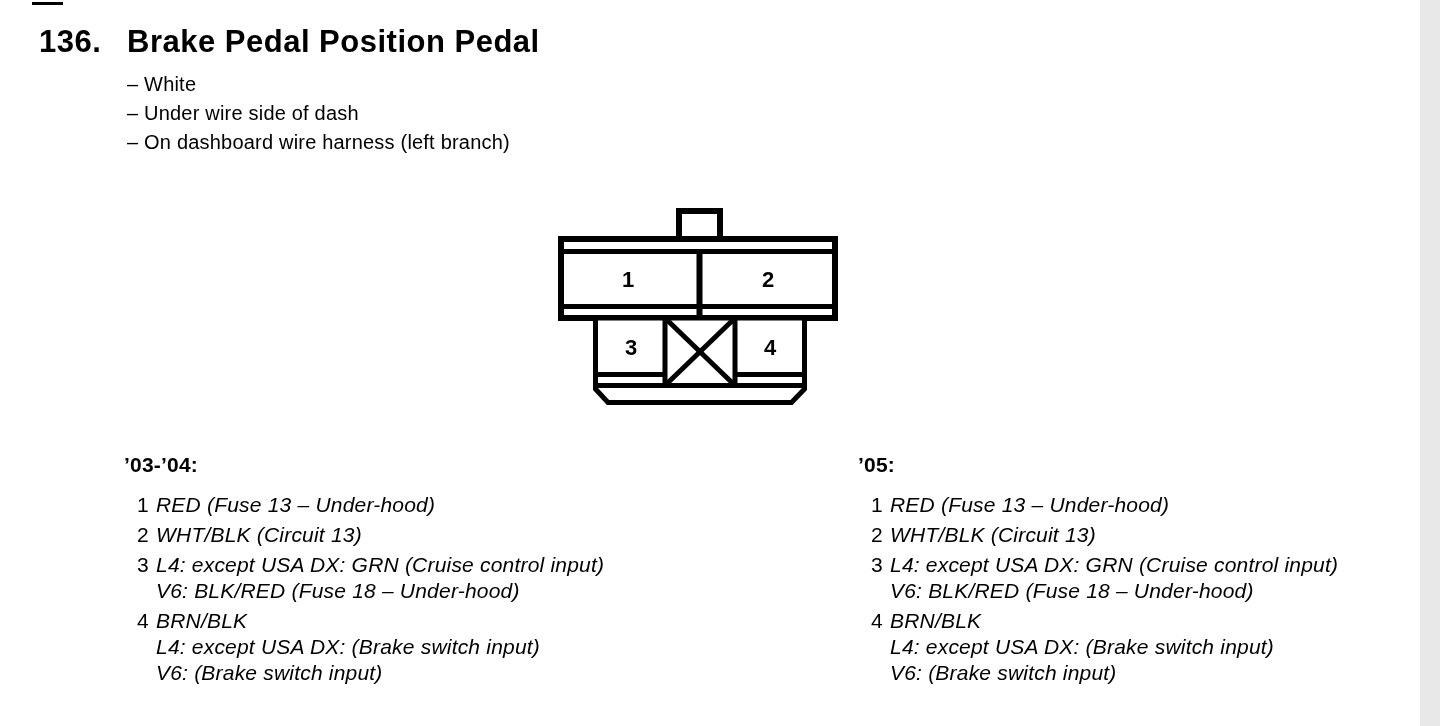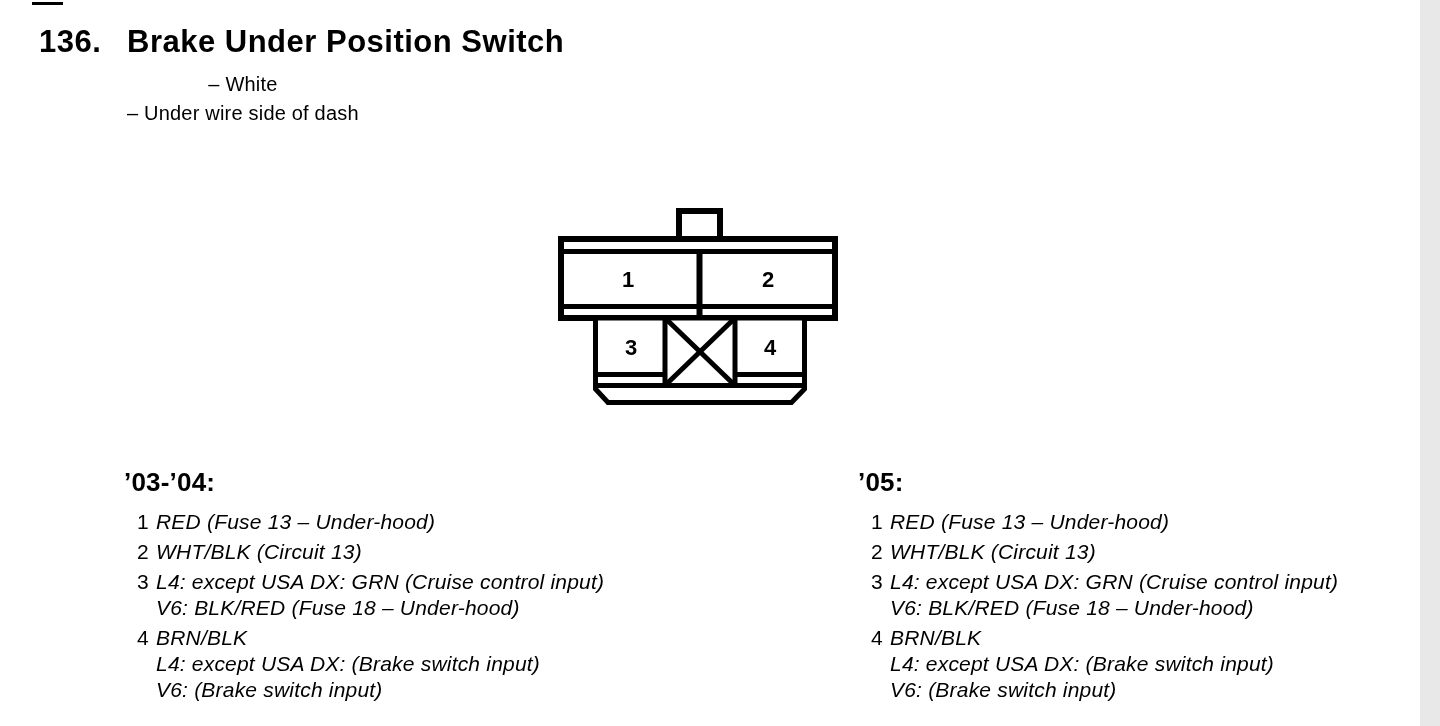--- a/index.html
+++ b/index.html
@@ -33,46 +33,44 @@
     font-weight: bold;
     letter-spacing: 0.5px;
     white-space: nowrap;
   }
   .details {
     position: absolute;
     left: 127px; top: 70px;
     font-size: 20px;
     line-height: 29px;
     letter-spacing: 0.2px;
-    text-align: center;
   }
   .connector-svg {
     position: absolute;
     left: 540px; top: 195px;
   }
   .connector-svg text {
     font-family: "Liberation Sans", sans-serif;
     font-size: 22px;
     font-weight: bold;
     fill: #000;
   }
   .pin-col {
     position: absolute;
     top: 452px;
     width: 600px;
   }
   .pin-col.left  { left: 124px; }
   .pin-col.right { left: 858px; }
   .pin-col-header {
-    font-size: 26px;
+    font-size: 21px;
     font-weight: bold;
     line-height: 26px;
     margin-bottom: 14px;
     letter-spacing: 0.2px;
-    margin-top: 17px;
   }
   .pin-list { margin-left: 13px; }
   .pin-item {
     display: flex;
     margin-bottom: 4px;
     font-size: 21px;
     line-height: 26px;
     letter-spacing: 0.2px;
   }
   .pin-num {
@@ -82,25 +80,26 @@
   .pin-lines { flex: 1 1 auto; font-style: italic; }
 </style>
 </head>
 <body>
 
 <div class="page">
 
   <div class="scan-artifact"></div>
 
   <div class="section-number">136.</div>
-  <div class="page-title">Brake Under Position Switch</div>
+  <div class="page-title">Brake Pedal Position Pedal</div>
 
   <div class="details">
     <div>– White</div>
     <div>– Under wire side of dash</div>
+    <div>– On dashboard wire harness (left branch)</div>
   </div>
 
   <svg class="connector-svg" width="320" height="220" viewBox="540 195 320 220" xmlns="http://www.w3.org/2000/svg">
 
     <rect x="679" y="211" width="41" height="30" fill="#ffffff" stroke="#000000" stroke-width="6"></rect>
 
     <rect x="561" y="239" width="274" height="79" fill="#ffffff" stroke="#000000" stroke-width="6"></rect>
     <line x1="558" y1="251.5" x2="838" y2="251.5" stroke="#000000" stroke-width="5"></line>
     <line x1="558" y1="306.5" x2="838" y2="306.5" stroke="#000000" stroke-width="5"></line>
     <line x1="699.5" y1="251.5" x2="699.5" y2="318" stroke="#000000" stroke-width="6"></line>

